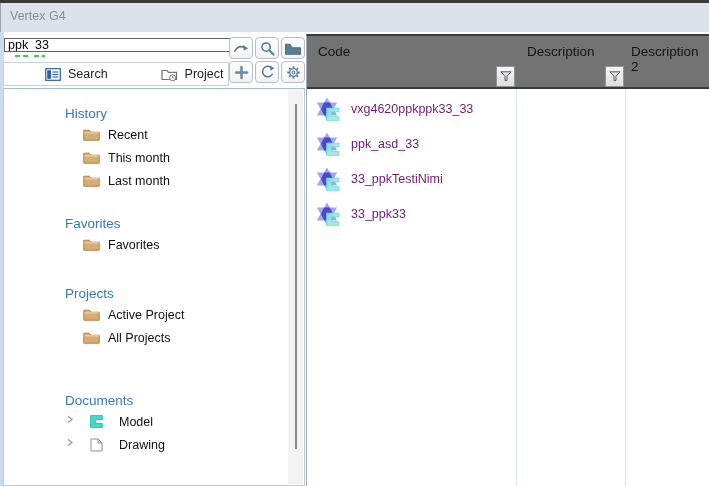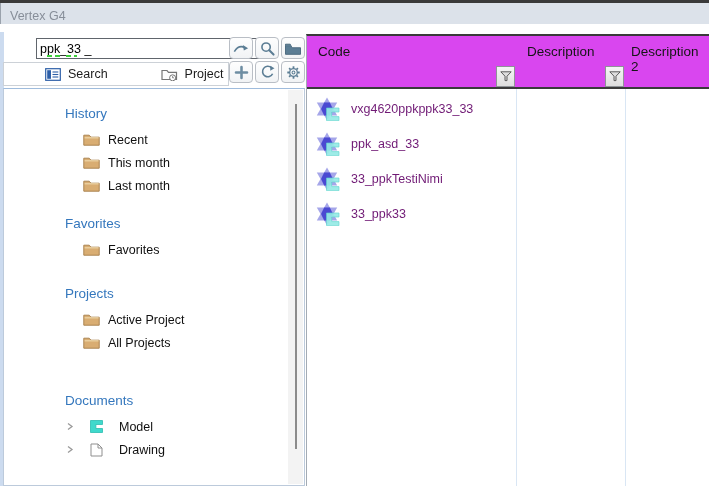--- a/index.html
+++ b/index.html
@@ -2,26 +2,26 @@
 <html><head>
 <meta charset="utf-8">
 <style>
   * { margin:0; padding:0; box-sizing:border-box; }
   html,body { width:709px; height:486px; overflow:hidden; }
   body { font-family:"Liberation Sans","DejaVu Sans",sans-serif; font-size:12.5px; color:#111; background:#fff; }
   #app { position:relative; width:709px; height:486px; background:#fff; overflow:hidden; }
 
   
   .top-edge { position:absolute; left:0; top:0; right:0; height:3px; background:#3a3a3a; }
-  .titlebar { position:absolute; left:0; top:3px; right:0; height:21px; background:#dce2ea; border-left:1px solid #9aa2ac; }
+  .titlebar { position:absolute; left:0; top:3px; right:0; height:29px; background:#dce2ea; border-left:1px solid #9aa2ac; }
   .titlebar .title { position:absolute; left:9px; top:6px; color:#878e99; font-size:12.5px; }
   .left-strip { position:absolute; left:0; top:32px; bottom:0; width:4px; background:#ccdbef; }
 
   
-  .search-wrap { position:absolute; left:4px; top:38px; width:227px; height:21px;margin-left:32px; }
+  .search-wrap { position:absolute; left:4px; top:38px; width:227px; height:14px; }
   .search-wrap input { width:100%; height:100%; border:1px solid #60656c; background:#fff; font:12.5px "Liberation Sans","DejaVu Sans",sans-serif; padding:0 3px; outline:none; }
   .squiggle { position:absolute; height:2px; top:17px; background:repeating-linear-gradient(90deg,#3ecf3e 0 5px,transparent 5px 8px); pointer-events:none; }
   .sq1 { left:11px; width:14px; }
   .sq2 { left:30px; width:11px; }
 
   
   .tbtn { position:absolute; width:24px; height:22px; border:1px solid #b9bec5; border-radius:4px; background:linear-gradient(#fefefe,#f1f3f5); display:flex; align-items:center; justify-content:center; cursor:pointer; }
   .tbtn svg { display:block; }
 
   
@@ -29,34 +29,34 @@
   .tab { display:flex; align-items:center; gap:7px; padding:0 12px 0 8px; cursor:pointer;margin-left:33px; }
   .tab-sep { width:1px; background:#c6cbd1; margin:1px 0; }
   .tab .tab-label { font-size:12.5px; color:#1c1c1c; }
 
   
   .sidebar { position:absolute; left:3px; top:88px; width:302px; height:398px; background:#fff; border:1px solid #bccadb; border-top-color:#9fbcdd; overflow:hidden; }
   .scroll-track { position:absolute; right:1px; top:1px; bottom:1px; width:15px; background:#f3f3f3; }
   .scroll-thumb { position:absolute; left:7px; top:14px; height:345px; width:2px; background:#8b8b8b; cursor:grab; }
   .section { position:absolute; left:0; right:22px;padding-left:44px; }
   .sec-title { margin-left:17px; height:18px; line-height:18px; color:#3477bd; font-size:13.5px; margin-bottom:5px; }
-  .side-item { display:flex; align-items:center; height:23px; margin-left:35px; cursor:pointer; }
+  .side-item { display:flex; height:23px; margin-left:35px; cursor:pointer; }
   .side-item .label { margin-left:8px; font-size:12.5px; color:#101010; }
   .doc-item { margin-left:16px;gap:8px; }
   .doc-item .chev { width:12px; display:flex; justify-content:center; margin-right:6px; cursor:pointer; }
   .sec-history { top:16px; } .sec-history .items { margin-top:5px; }
   .sec-favorites { top:126px; }
   .sec-projects  { top:196px; }
   .sec-documents { top:303px; }
 
   
   .rpanel { position:absolute; left:306px; top:34px; right:0; bottom:0; background:#fff; border-top:2px solid #3a3a3a; border-left:1px solid #a3abb4; }
   .colsep { position:absolute; top:0; bottom:0; width:1px; background:#d9e6f4; }
   .colsep.c1 { left:209px; } .colsep.c2 { left:318px; }
-  .thead { position:absolute; left:0; right:0; top:0; height:53px; border-bottom:2px solid #3a3a3a; background:#d946ef; }
+  .thead { position:absolute; left:0; right:0; top:0; height:53px; border-bottom:2px solid #3a3a3a; background:#737373; }
   .th-label { position:absolute; top:8px; font-size:13.5px; color:#151515; cursor:pointer; }
   .th-code { left:11px; } .th-desc { left:220px; } .th-desc2 { left:324px; }
   .filter-btn { position:absolute; top:30px; width:19px; height:21px; border:1px solid #8f9398; background:linear-gradient(#f6f6f6,#dedede); display:flex; align-items:center; justify-content:center; cursor:pointer; }
   .fb-code { left:189px; } .fb-desc { left:298px; }
   .rows { position:absolute; left:0; right:0; top:55px; }
   .trow { display:flex; align-items:center; height:35px; padding-left:9px; cursor:pointer; }
   .trow .code { margin-left:7px; font-size:12.5px; color:#701a75; }
   .trow svg { display:block; }
 </style>
 </head>

